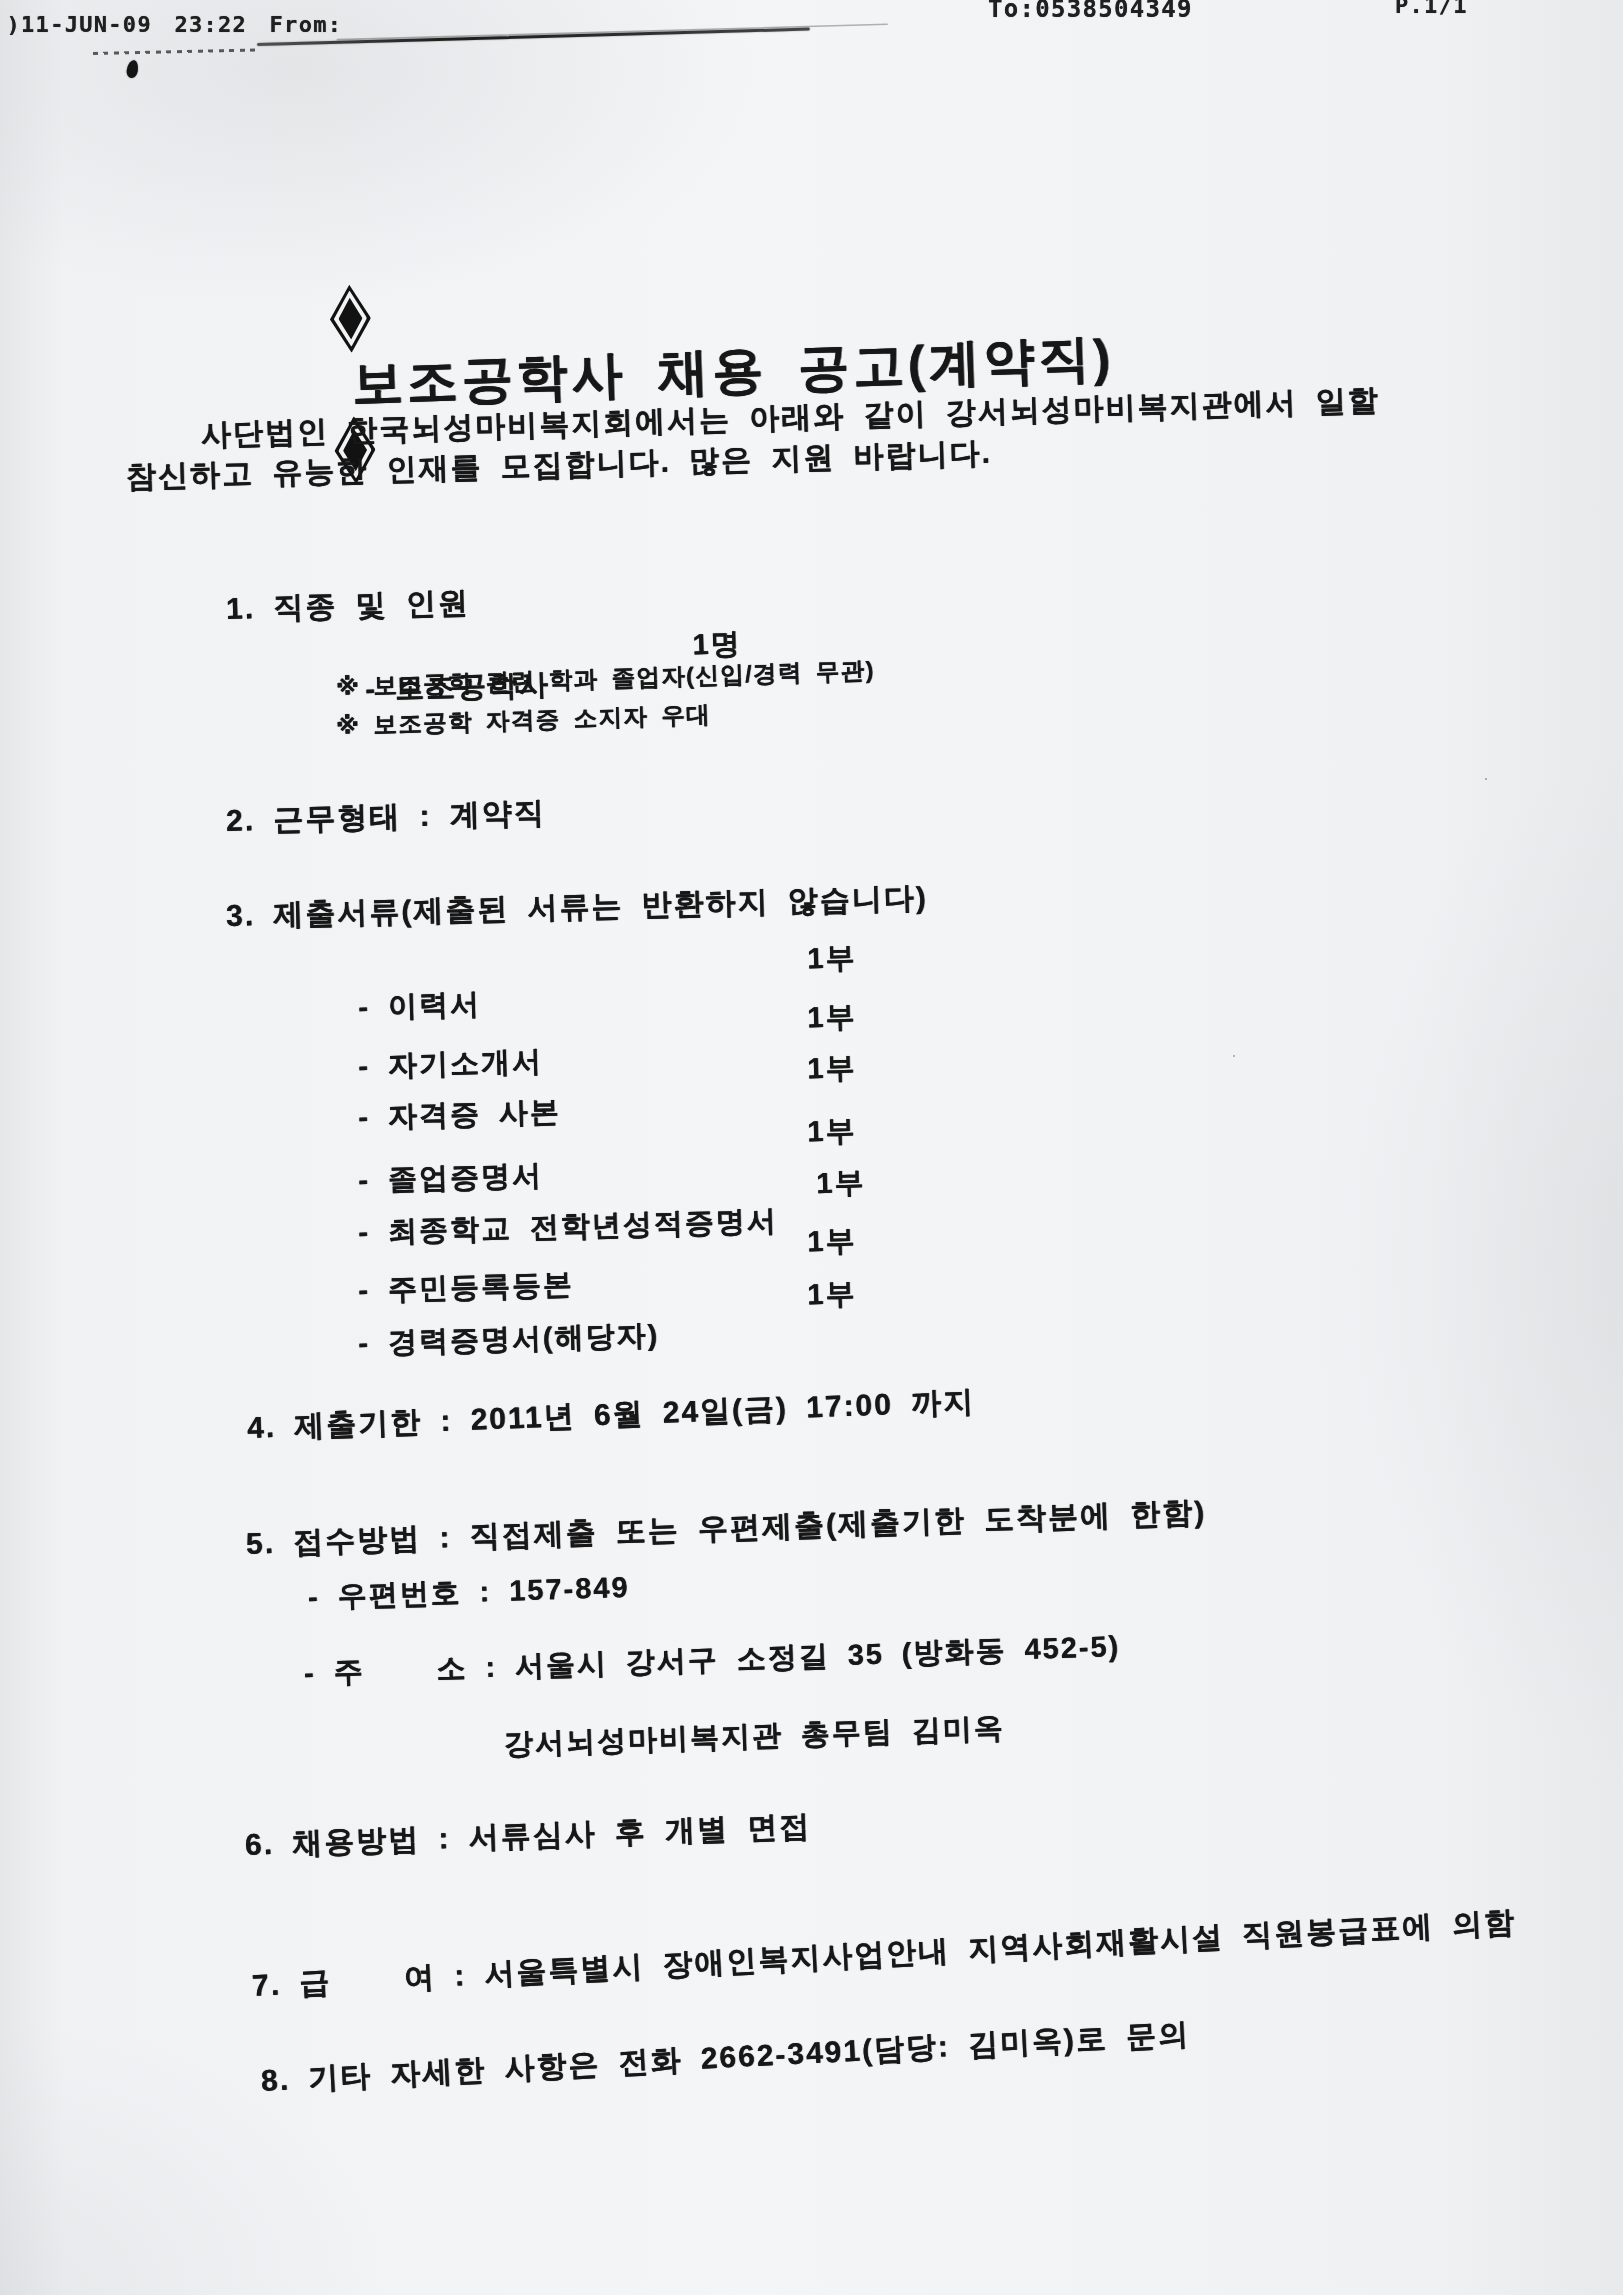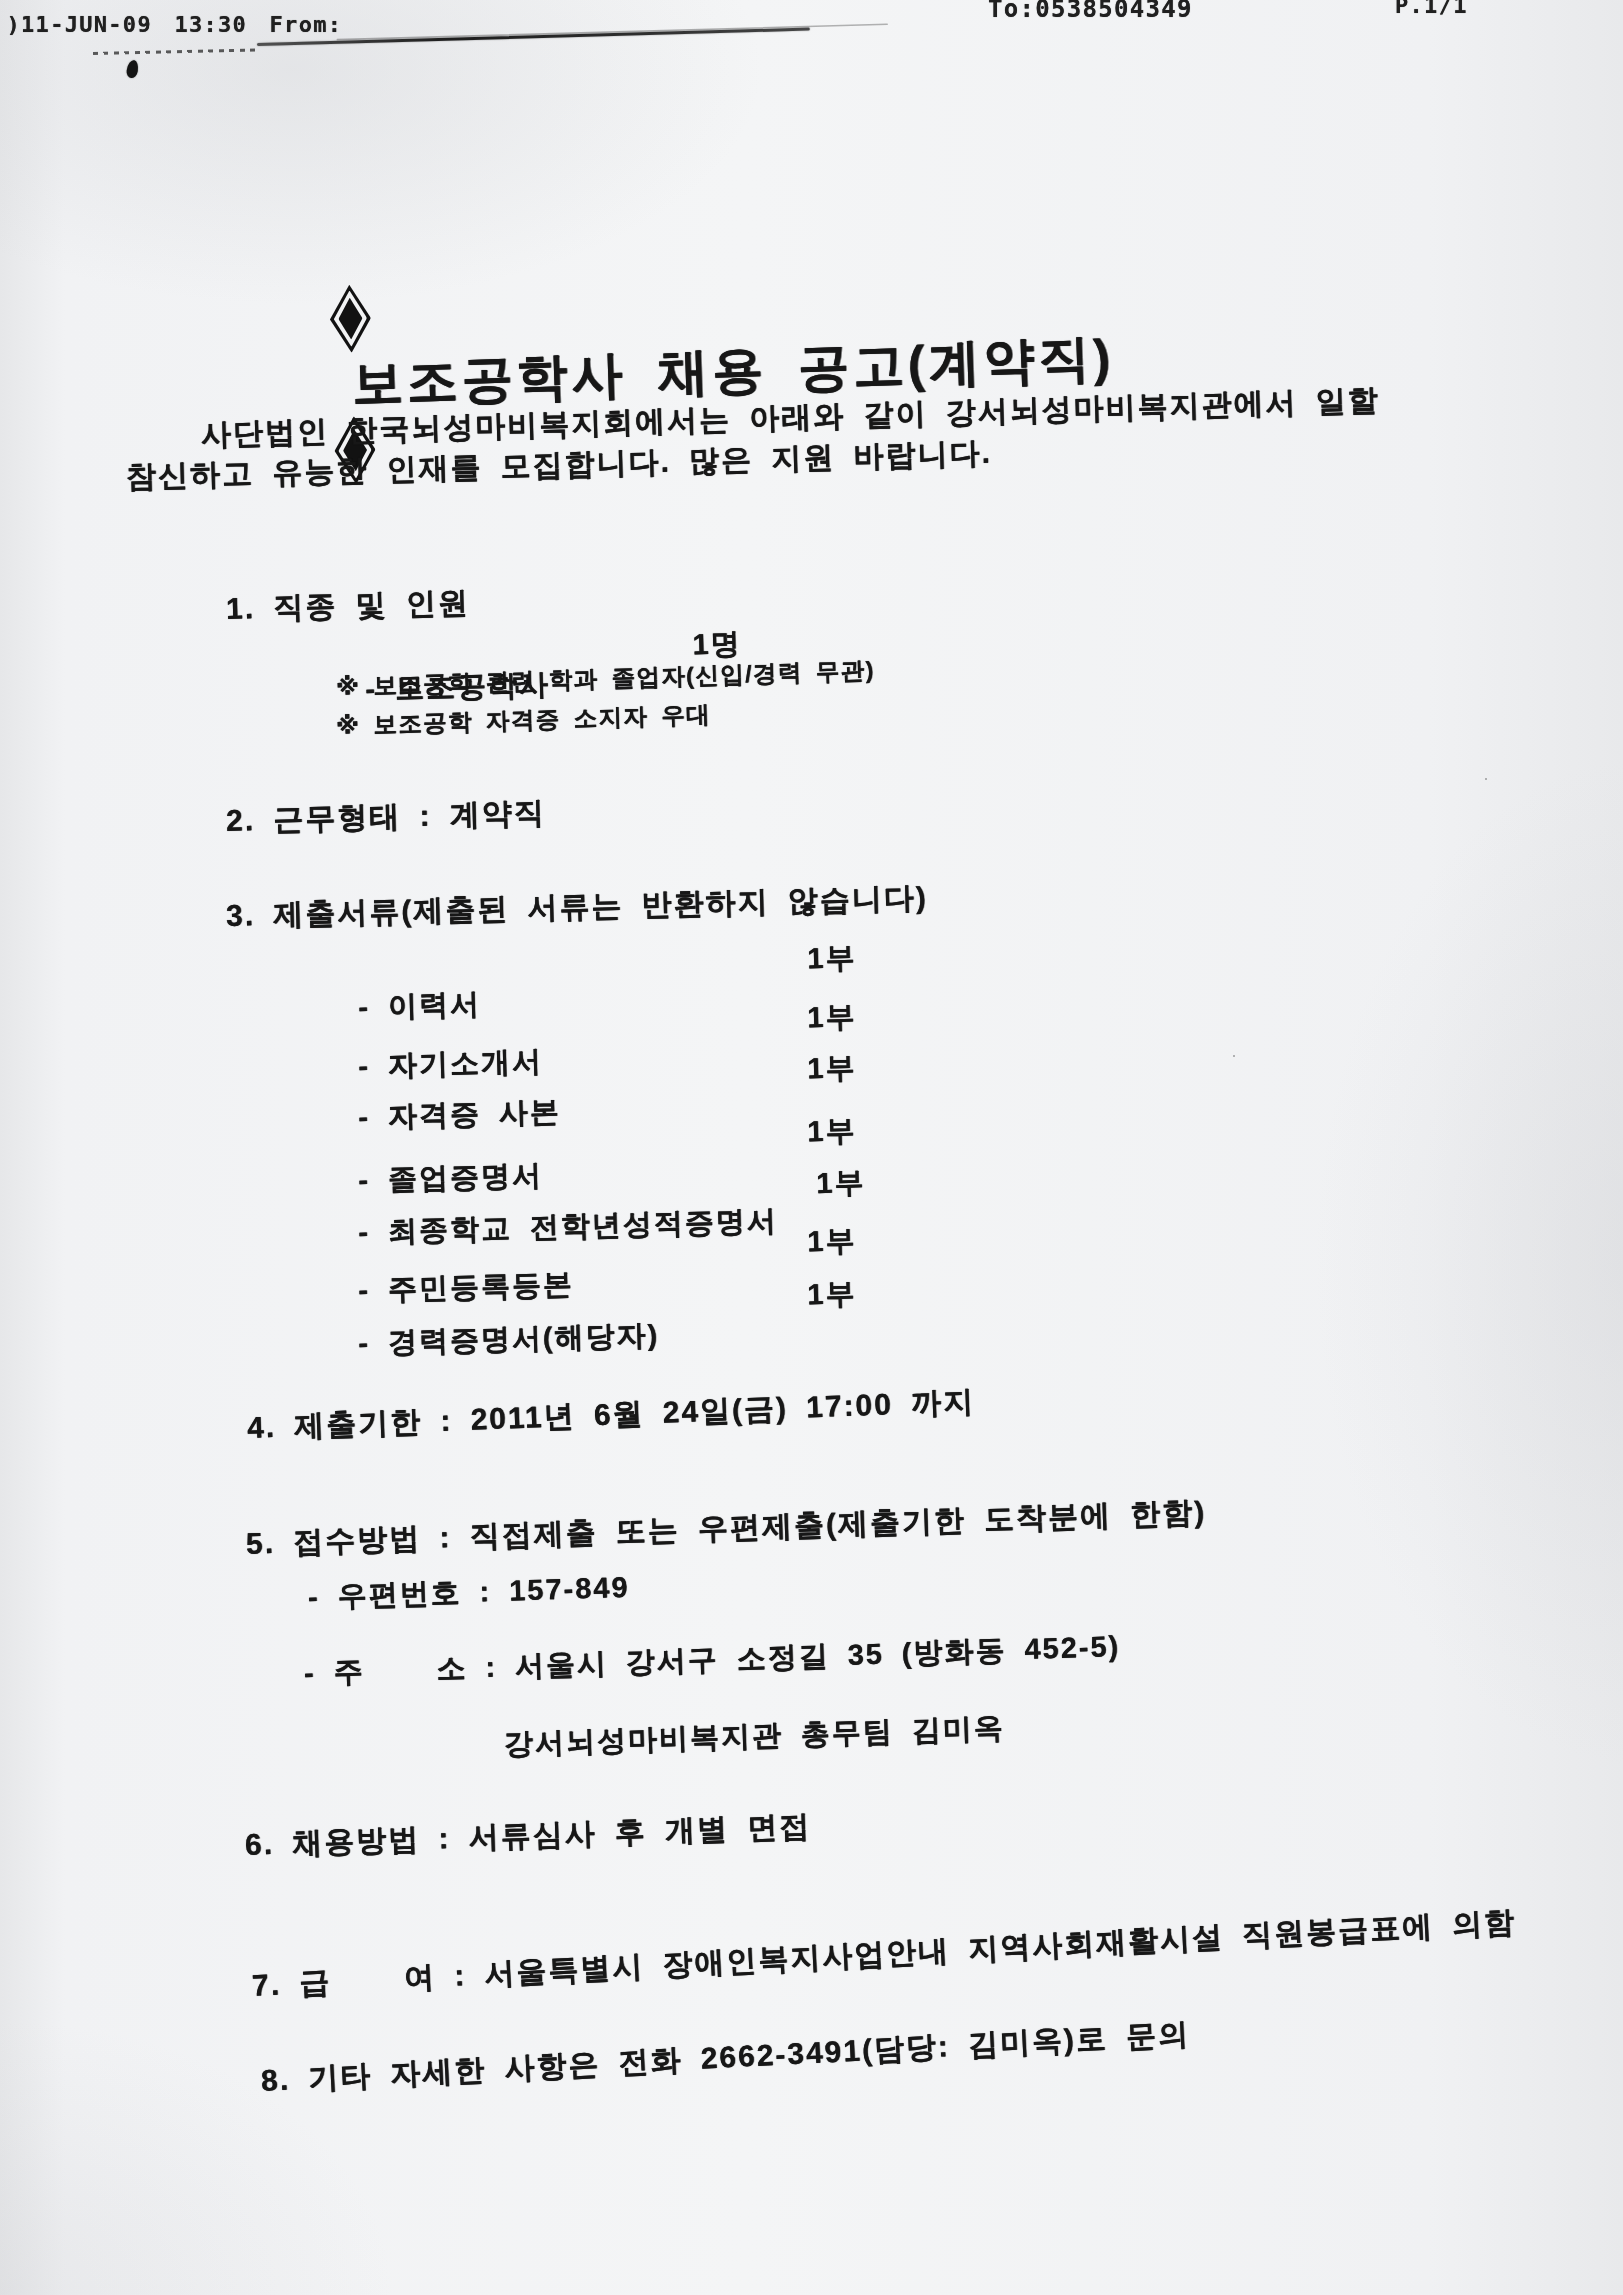--- a/index.html
+++ b/index.html
@@ -63,21 +63,21 @@
     border-radius:55% 45% 50% 50% / 62% 58% 42% 38%;
     transform:rotate(8deg);box-shadow:0 0 1.3px rgba(20,20,20,.7);
   }
   .noise{position:absolute;width:2px;height:2px;border-radius:50%;background:rgba(70,70,70,.5);}
 </style>
 </head>
 <body>
 
 <div class="paper">
 
-  <div class="line faxfont" style="left:6.5px;top:10.5px;font-size:22px;">)11-JUN-09 13:30 From:</div>
+  <div class="line faxfont" style="left:6.5px;top:10.5px;font-size:22px;">)11-JUN-09 23:22 From:</div>
   <div class="line faxfont" style="left:988px;top:-6.5px;font-size:24px;">To:0538504349</div>
   <div class="line faxfont" style="left:1395px;top:-7.9px;font-size:22px;">P.1/1</div>
 
   <div class="streak-dots"></div>
   <div class="streak"></div>
   <div class="blob"></div>
   <div class="noise" style="left:1233px;top:1055px;"></div>
   <div class="noise" style="left:1485px;top:778px;"></div>
 
   <div class="line r20 title-line">

